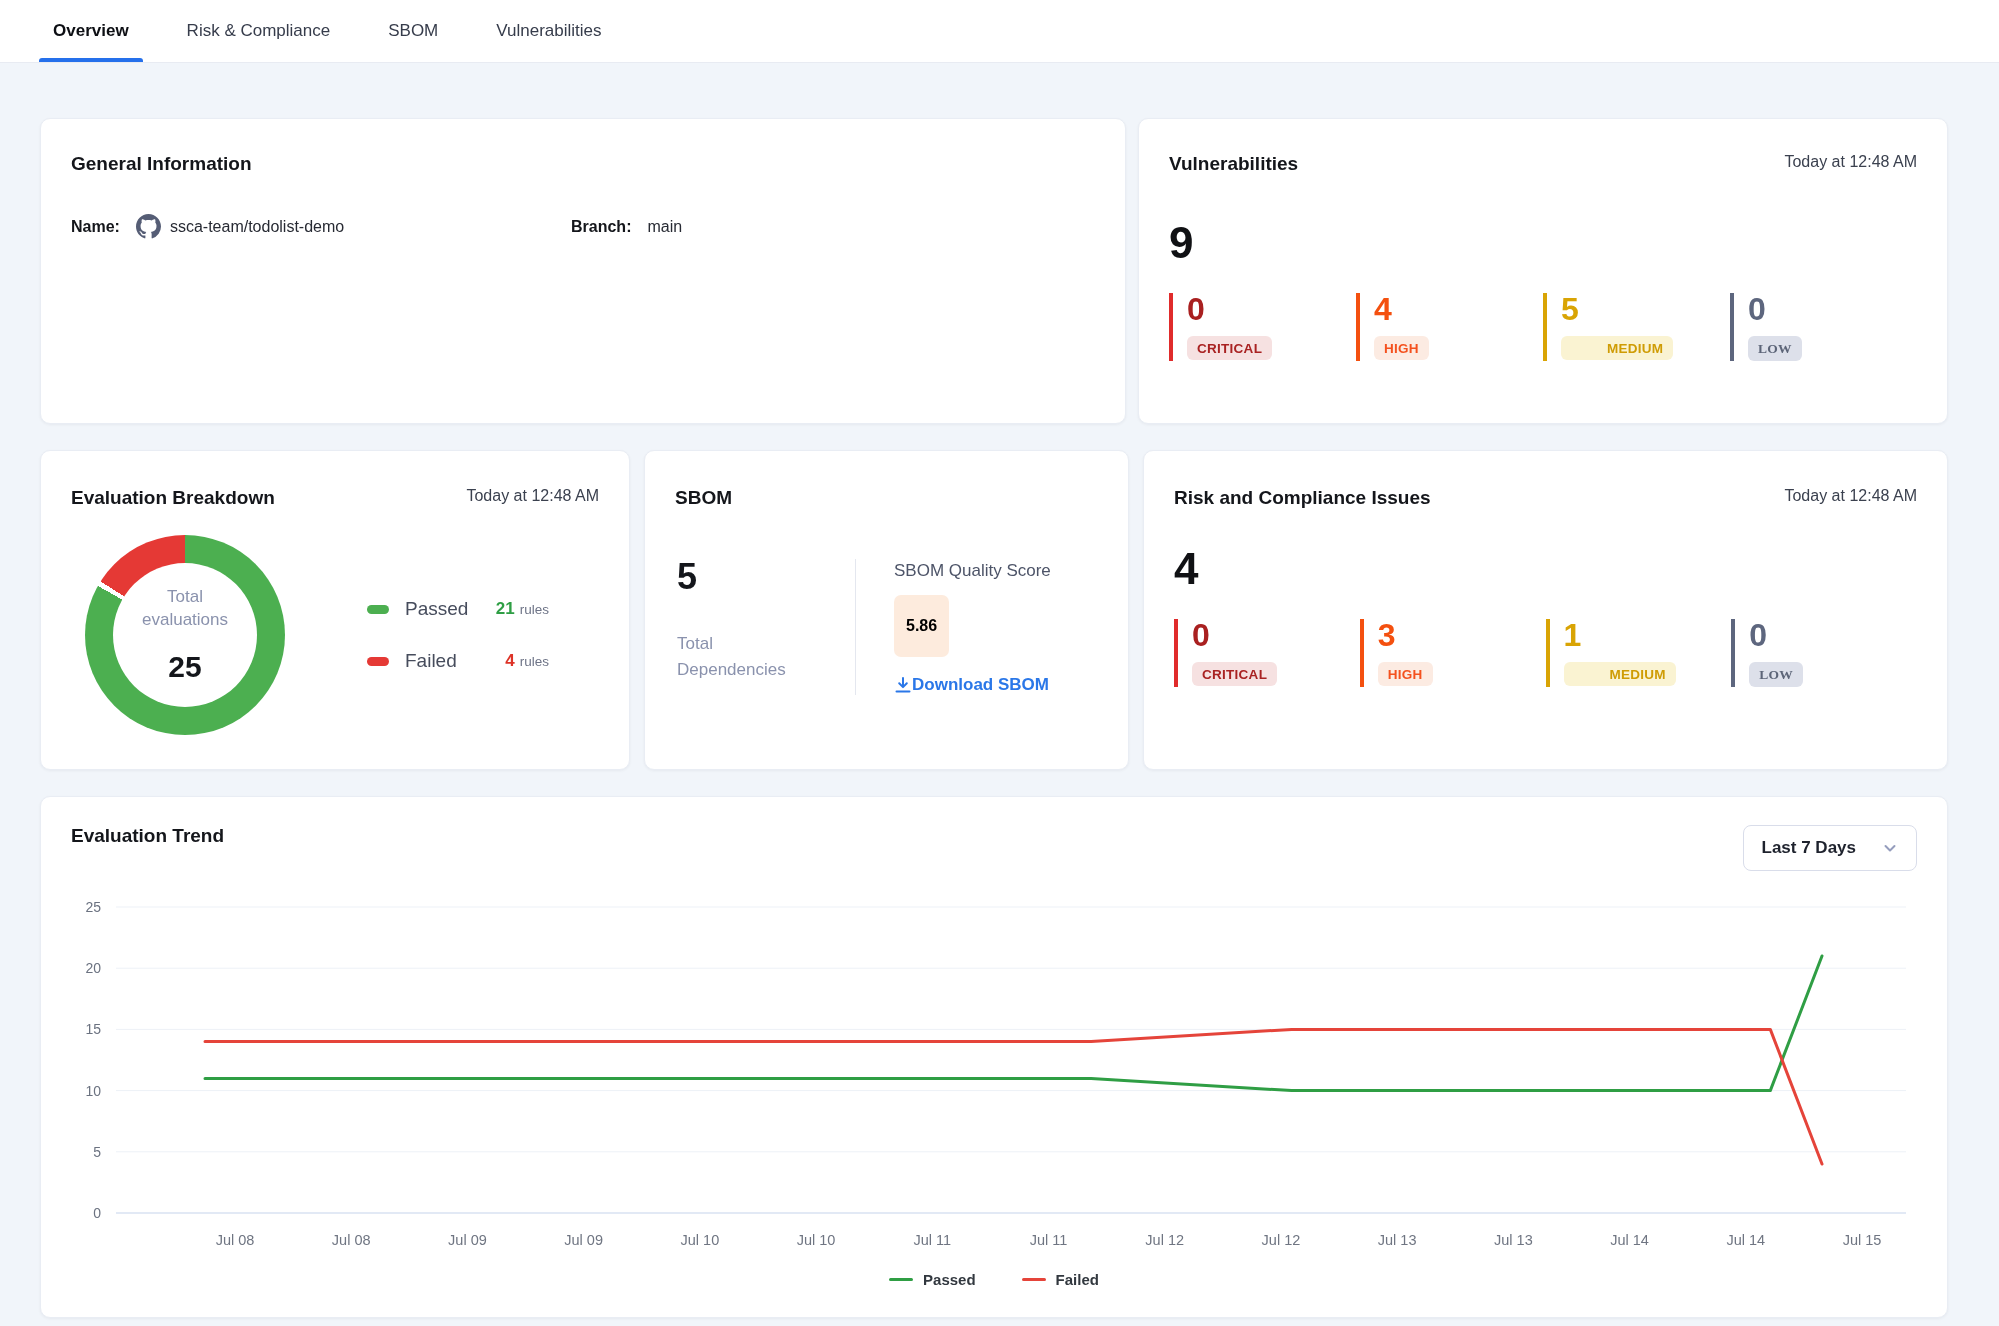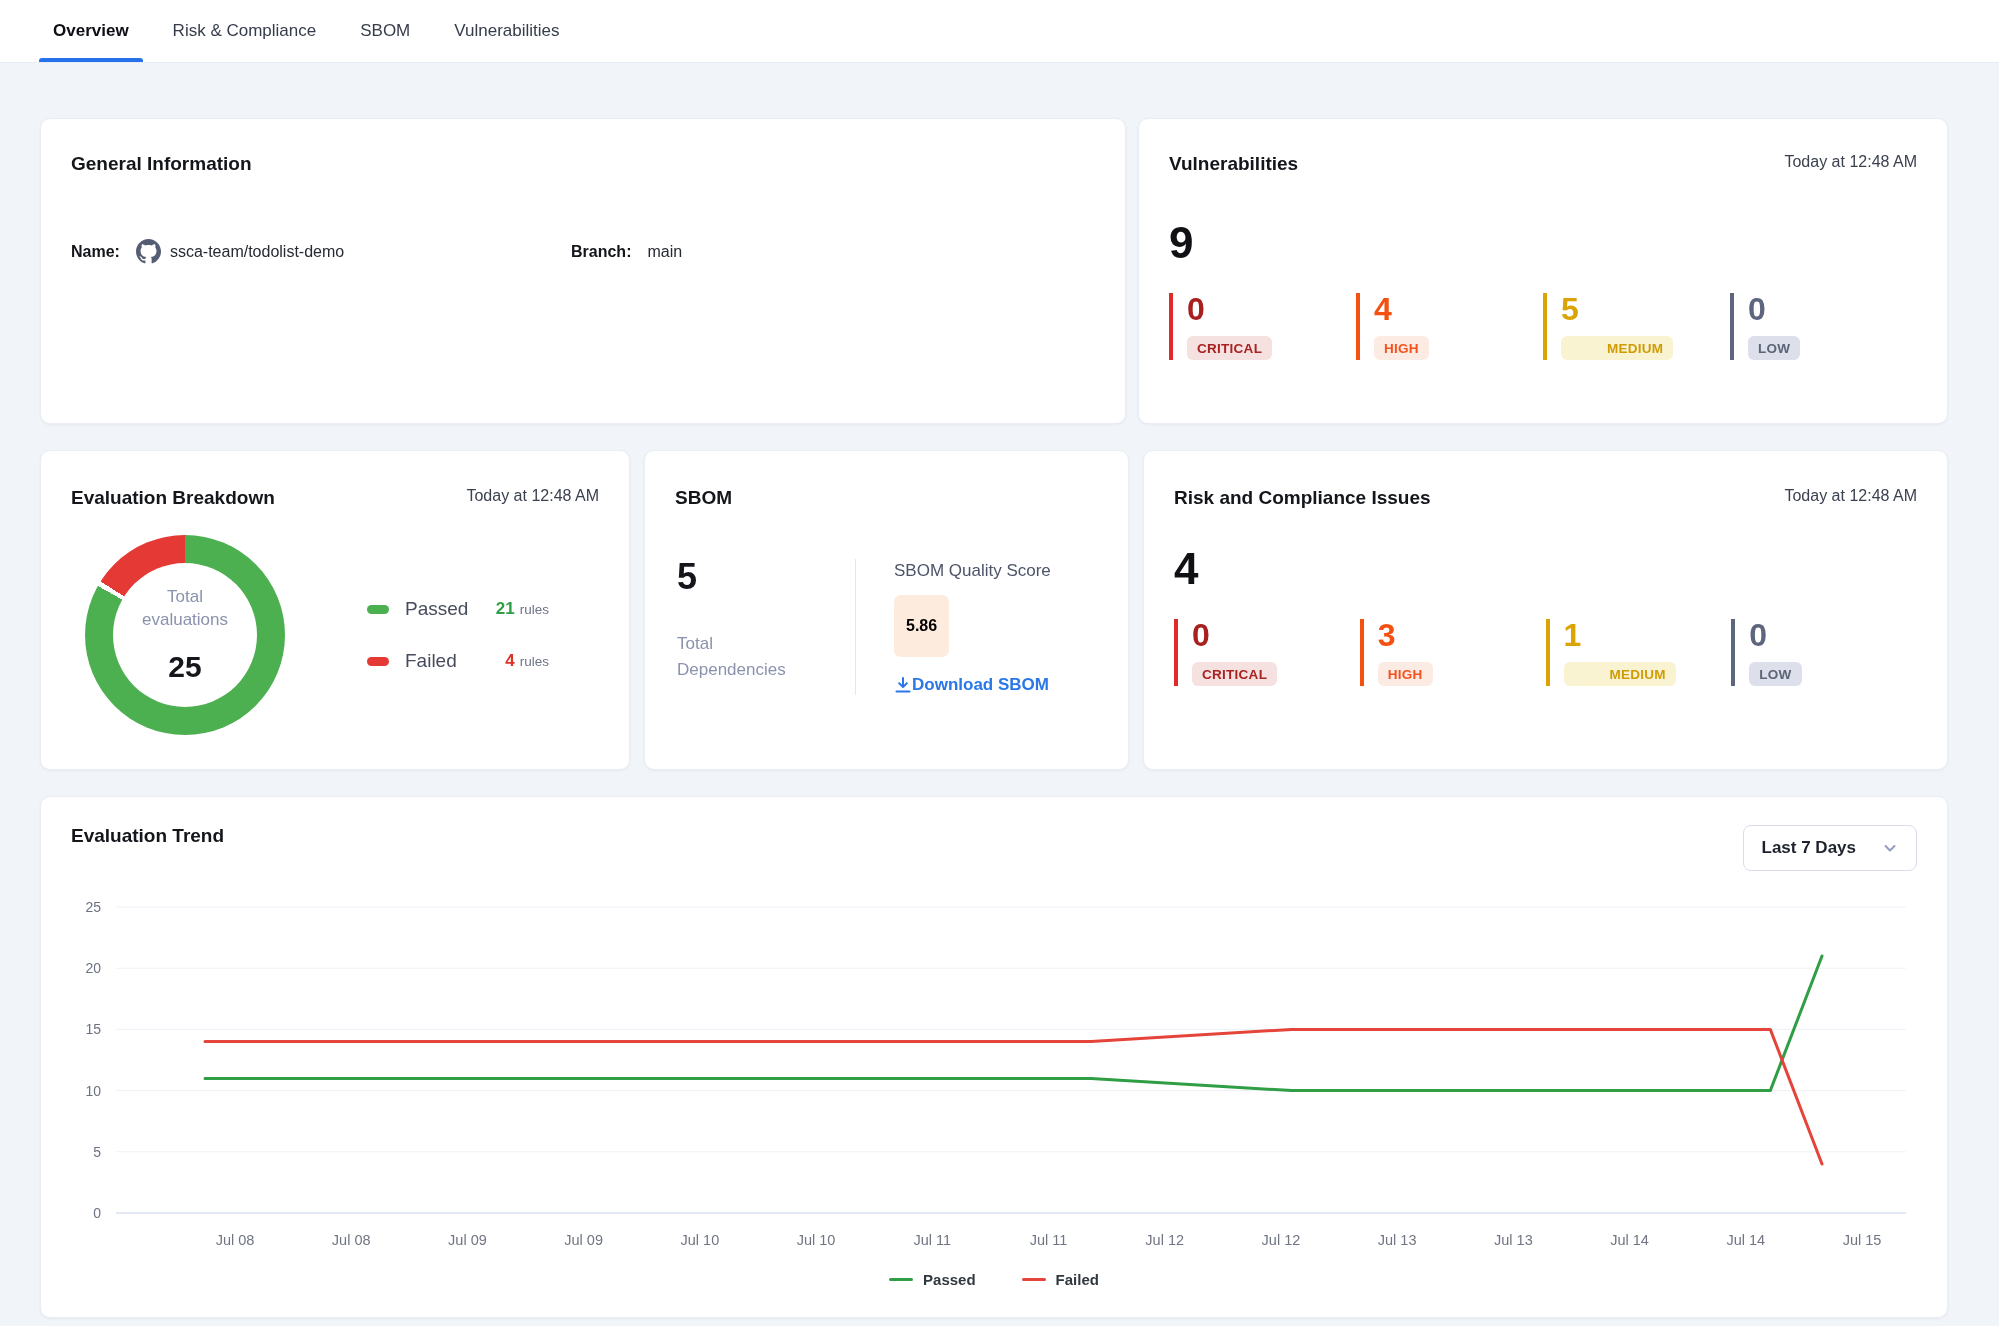--- a/index.html
+++ b/index.html
@@ -11,21 +11,21 @@
     overflow: hidden;
   }
   
   .topbar {
     background: #fff;
     height: 63px;
     border-bottom: 1px solid #e8ebf2;
     display: flex;
     align-items: stretch;
     padding-left: 53px;
-    gap: 44px;
+    gap: 58px;
   }
   .tab {
     position: relative;
     display: flex;
     align-items: center;
     font-size: 17px;
     font-weight: 500;
     color: #363c4b;
     cursor: pointer;
     white-space: nowrap;
@@ -60,21 +60,21 @@
     border-radius: 10px;
     box-shadow: 0 1px 3px rgba(16,24,40,.05);
     padding: 34px 30px;
   }
   .card-head { display: flex; justify-content: space-between; align-items: flex-start; }
   .card-title { font-size: 19px; font-weight: 700; color: #14161b; }
   .timestamp { font-size: 16px; color: #3b414f; }
   .h306 { height: 306px; }
   .h320 { height: 320px; padding-top: 36px; }
   
-  .gi-grid { margin-top: 64px; display: grid; grid-template-columns: 500px auto; row-gap: 18px; }
+  .gi-grid { margin-top: 39px; display: grid; grid-template-columns: 500px auto; row-gap: 18px; }
   .kv { display: flex; align-items: center; font-size: 16px; }
   .kv .k { font-weight: 700; margin-right: 16px; }
   .kv .v { color: #272a33; }
   .gh-icon { width: 25px; height: 25px; margin-right: 9px; fill: #555d75; flex: 0 0 auto; }
   .cal-icon { width: 20px; height: 20px; margin-right: 8px; fill: #9aa2c4; flex: 0 0 auto; }
   .muted-date { color: #9aa2c2; }
   
   .big-num { font-size: 44px; font-weight: 800; line-height: 1; color: #101114; }
   .vuln-num { margin-top: 46px; }
   .sev-row { display: flex; margin-top: 28px; }
@@ -88,21 +88,21 @@
   .sev.critical .num { color: #a92020; }
   .sev.critical .badge { background: #f6e1e1; color: #a92222; }
   .sev.high { border-color: #f4500f; }
   .sev.high .num { color: #f4500f; }
   .sev.high .badge { background: #fcebe2; color: #f4511e; }
   .sev.medium { border-color: #d9a404; }
   .sev.medium .num { color: #d9a404; }
   .sev.medium .badge { background: #faf3d2; color: #cf9c05; padding-left: 46px; }
   .sev.low { border-color: #5d667e; }
   .sev.low .num { color: #5d667e; }
-  .sev.low .badge { background: #dde0ea; color: #5d6578; }
+  .sev.low .badge { background: #dde0ea; color: #5d6578; font-family: Liberation Serif, serif; }
   
   .eb-content { display: flex; align-items: center; margin-top: 26px; }
   .donut { position: relative; width: 200px; height: 200px; border-radius: 50%; margin-left: 14px; flex: 0 0 auto; }
   .donut-hole {
     position: absolute; left: 28px; top: 28px; width: 144px; height: 144px;
     background: #fff; border-radius: 50%;
     display: flex; flex-direction: column; align-items: center; justify-content: center; gap: 16px;
   }
   .donut-label { width: 112px; text-align: center; font-size: 17px; line-height: 1.35; color: #8a92ad; }
   .donut-value { margin-top: 3px; font-size: 30px; font-weight: 800; color: #14161b; }

